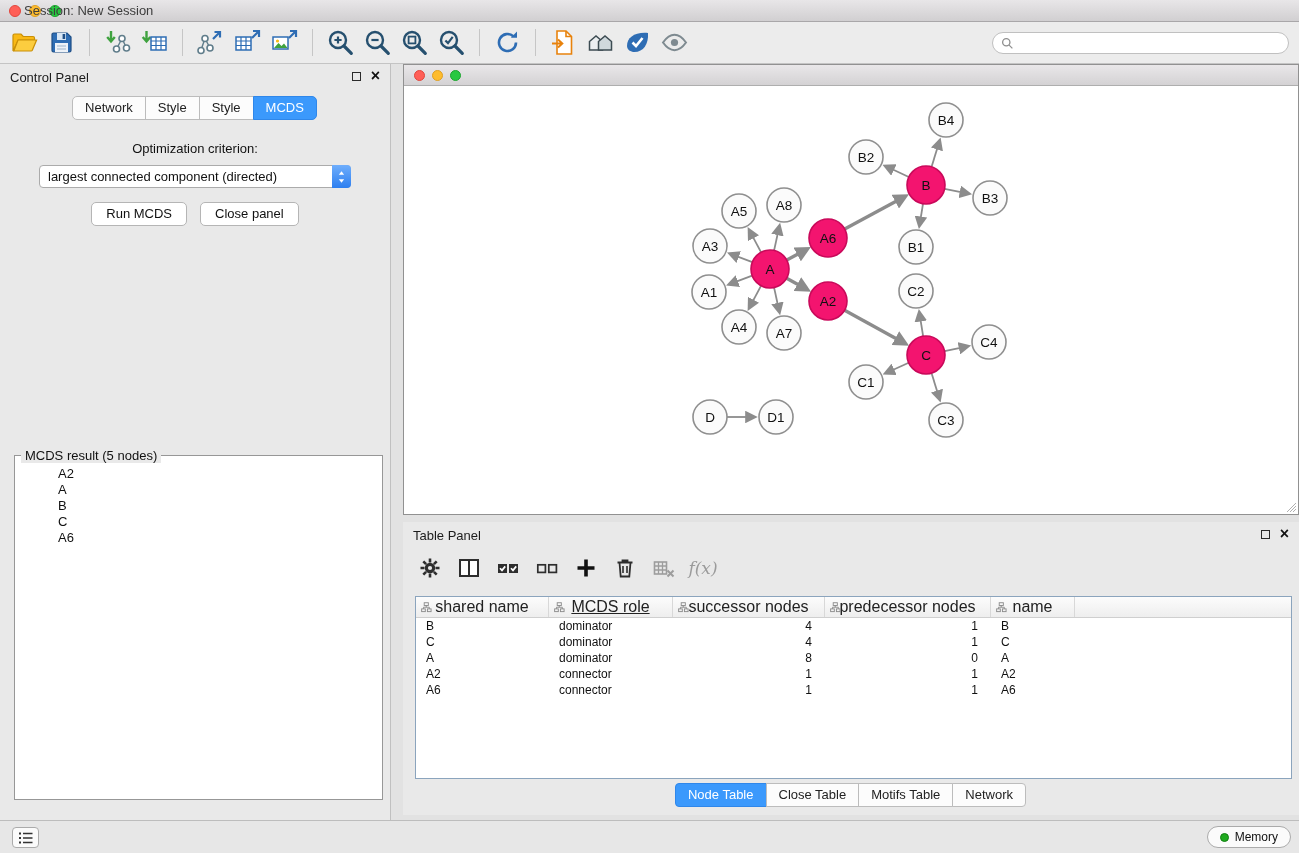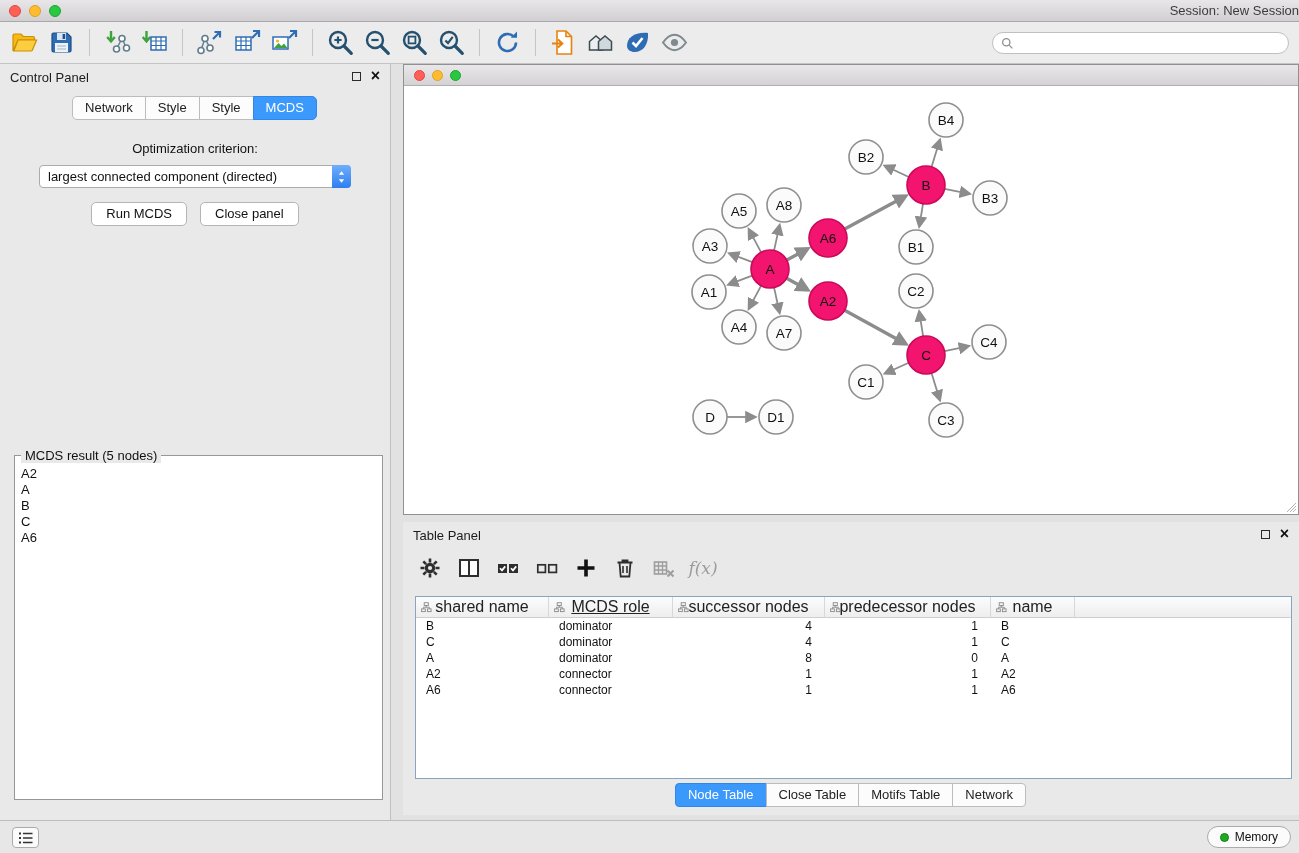--- a/index.html
+++ b/index.html
@@ -3,21 +3,21 @@
 <meta charset="utf-8">
 <style>
   *{box-sizing:border-box;margin:0;padding:0;}
   html,body{width:1299px;height:853px;overflow:hidden;}
   body{position:relative;font-family:"Liberation Sans",sans-serif;background:#e2e2e2;}
   .icon{display:inline-flex;}
   button{font-family:inherit;cursor:pointer;}
 
   
   .titlebar{position:absolute;top:0;left:0;right:0;height:22px;background:linear-gradient(#e8e6e8,#d1cfd1);border-bottom:1px solid #a9a7a9;}
-  .titlebar .title{position:absolute;left:0;right:0;top:3px;text-align:right;font-size:13px;color:#3d3d3d;}
+  .titlebar .title{position:absolute;left:0;right:0;top:3px;text-align:left;font-size:13px;color:#3d3d3d;padding-left:24px;}
   .lights{position:absolute;left:9px;top:5px;display:flex;gap:8px;}
   .light{width:12px;height:12px;border-radius:50%;display:inline-block;cursor:pointer;}
   .light.red{background:#ff5f57;border:1px solid #e2463d;}
   .light.yellow{background:#febc2e;border:1px solid #dfa023;}
   .light.green{background:#28c840;border:1px solid #1ca52e;}
 
   
   .toolbar{position:absolute;top:22px;left:0;right:0;height:42px;background:#ececec;border-bottom:1px solid #c4c4c4;display:flex;align-items:center;padding-left:6px;}
   .tb-groups{display:flex;align-items:center;}
   .tb-btn{background:none;border:none;width:37px;height:37px;display:flex;align-items:center;justify-content:center;}
@@ -39,21 +39,21 @@
   .ctab{font-size:13px;padding:3px 12px 4px;background:#fcfcfc;border:1px solid #bcbcbc;margin-left:-1px;color:#222;cursor:pointer;}
   .ctab:first-child{border-radius:5px 0 0 5px;}
   .ctab:last-child{border-radius:0 5px 5px 0;}
   .ctab.active{background:#3b99fc;border-color:#2f87ea;color:#fff;}
   .opt-label{text-align:center;font-size:13px;margin-top:21px;color:#111;}
   .combo{width:312px;height:23px;margin:9px auto 0;background:#fff;border:1px solid #ababab;border-radius:4px;display:flex;align-items:center;cursor:pointer;}
   .combo-text{flex:1;font-size:13px;padding-left:8px;color:#111;white-space:nowrap;overflow:hidden;}
   .combo-btn{width:19px;height:23px;margin-right:-1px;background:linear-gradient(#6faefc,#2d7ff0);border-radius:0 4px 4px 0;display:flex;align-items:center;justify-content:center;}
   .btn-row{display:flex;justify-content:center;gap:13px;margin-top:14px;}
   .push-btn{font-size:13px;padding:3px 14px 4px;background:#fff;border:1px solid #b5b5b5;border-radius:5px;color:#111;}
-  .result-box{position:absolute;left:14px;top:391px;width:369px;height:345px;background:#fff;border:1px solid #979797;}
+  .result-box{position:absolute;left:14px;top:391px;width:369px;height:345px;background:#fff;border:1px solid #979797;padding-left:37px;}
   .result-legend{position:absolute;top:-8px;left:6px;background:#e9e9e9;padding:0 4px;font-size:13px;color:#111;}
   .result-list{padding:10px 6px;}
   .result-item{font-size:13px;line-height:16px;color:#111;cursor:default;}
 
   
   .network-window{position:absolute;left:403px;top:64px;width:896px;height:451px;background:#fff;border:1px solid #919191;}
   .nw-titlebar{position:relative;height:21px;background:linear-gradient(#e9e7e9,#d4d2d4);border-bottom:1px solid #aeaeae;}
   .nw-titlebar .lights{left:10px;top:5px;gap:7px;}
   .nw-titlebar .light{width:11px;height:11px;}
   .nw-title{position:absolute;left:0;right:0;top:3px;text-align:center;font-size:13px;color:#333;}

